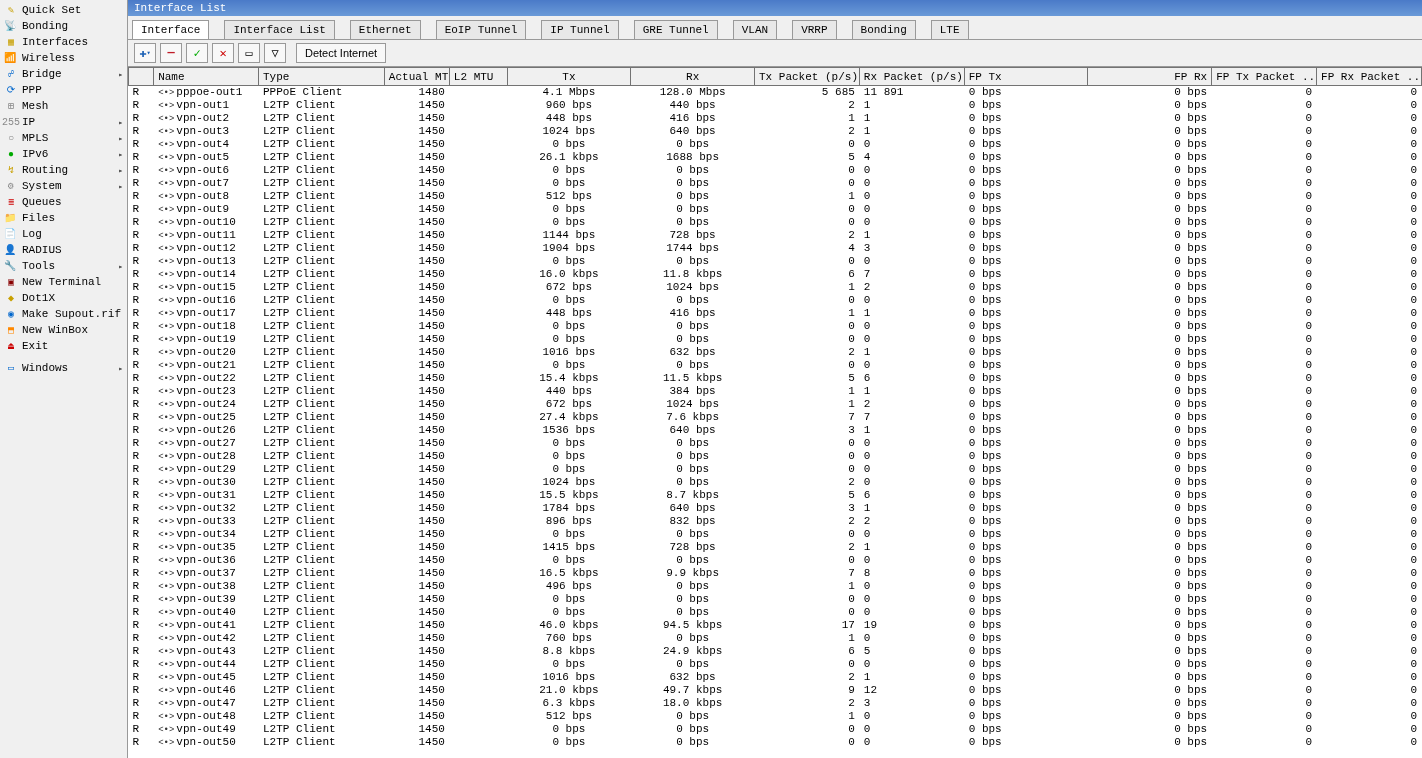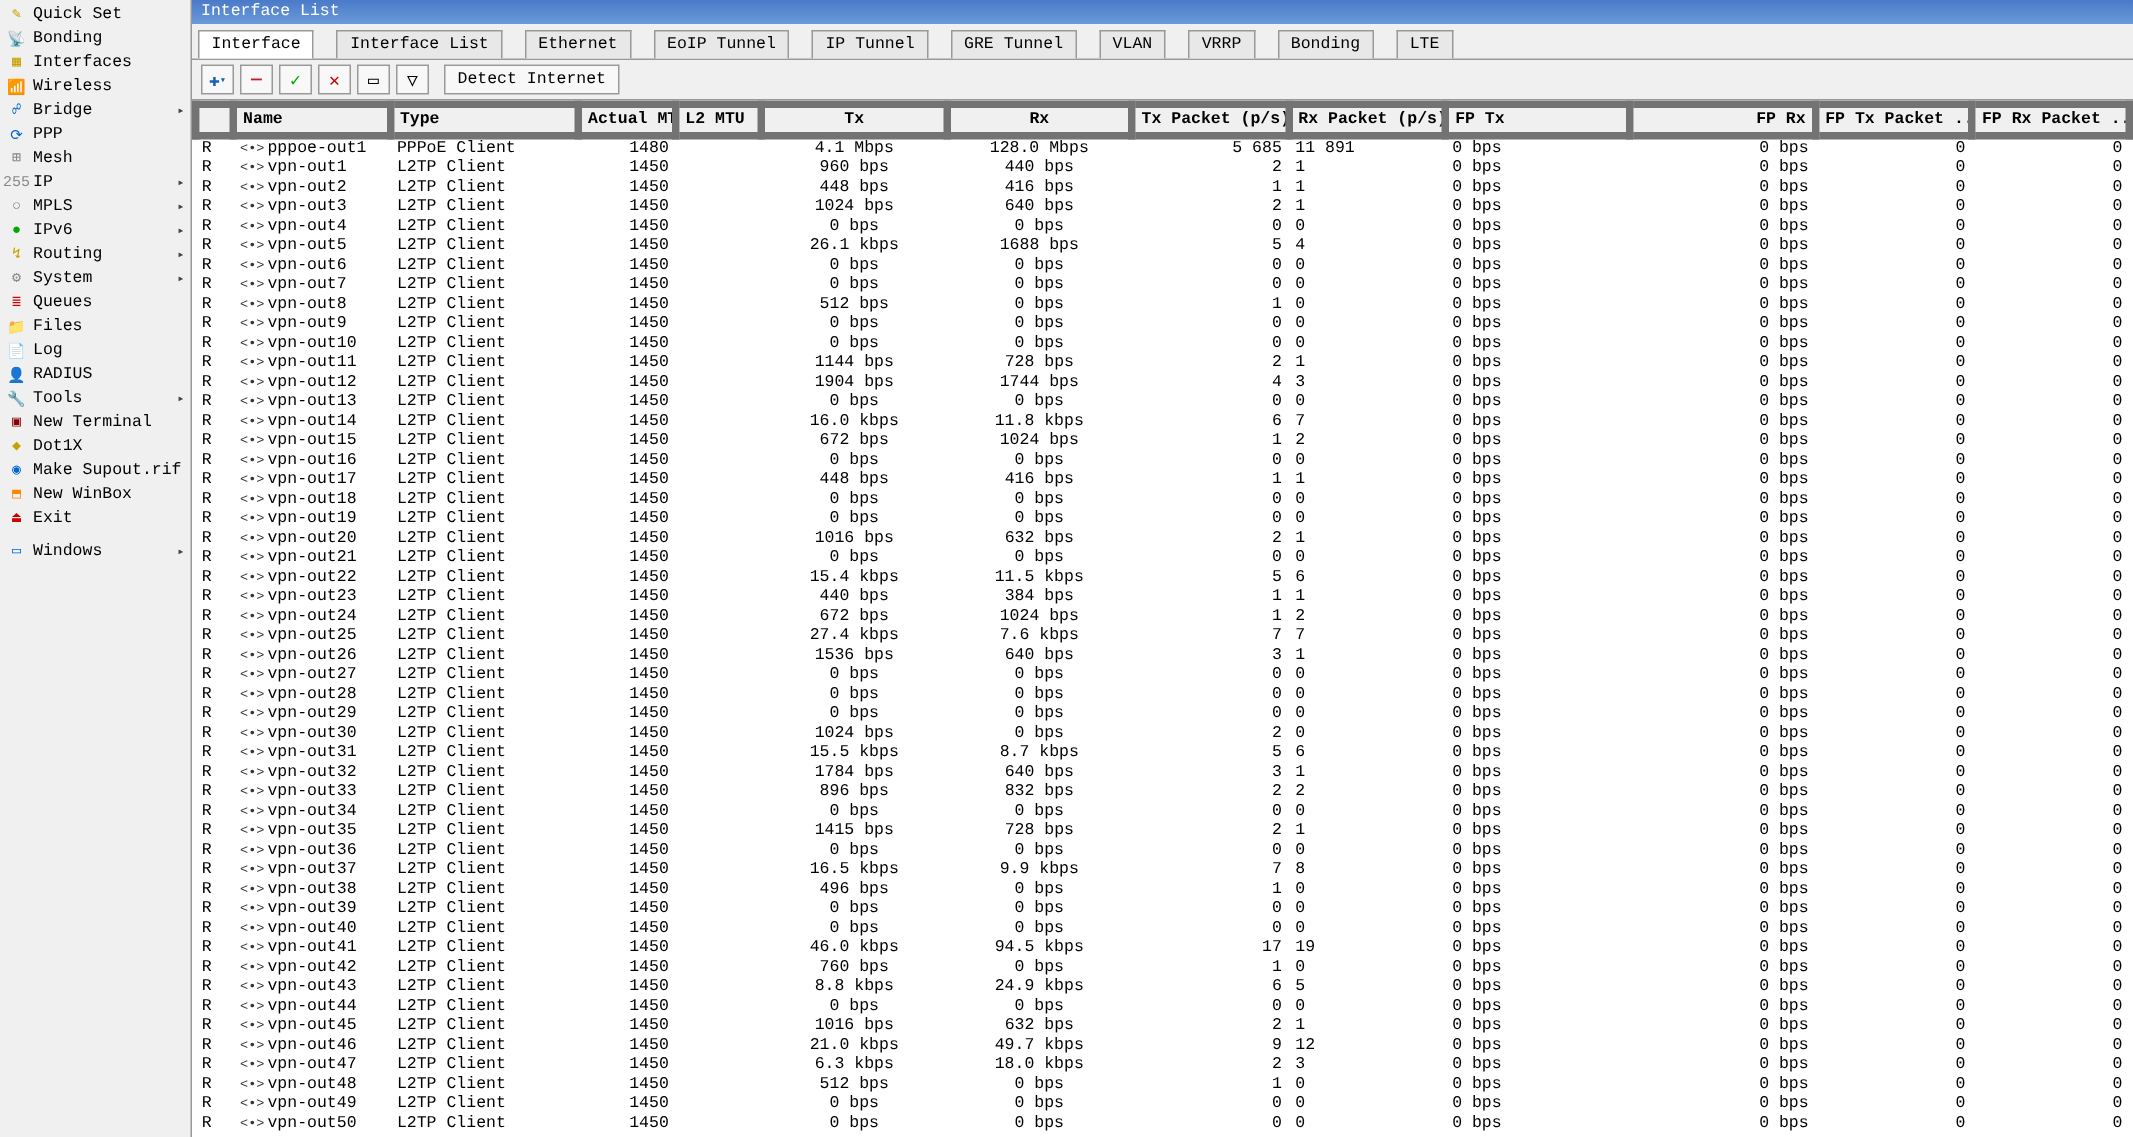--- a/index.html
+++ b/index.html
@@ -91,41 +91,41 @@
   cursor: pointer;
   font-size: 12px;
 }
 .tb-btn.add { color: #1a5fb4; font-weight: bold; }
 .tb-btn.remove { color: #c01c28; font-weight: bold; }
 .detect-btn {
   height: 20px;
   padding: 0 8px;
   border: 1px solid #999;
   background: #f8f8f8;
-  font-family: Liberation Mono, monospace;
+  font-family: Liberation Sans, sans-serif;
   font-size: 11px;
   cursor: pointer;
   margin-left: 6px;
 }
 .table-wrap {
   flex: 1;
   background: #fff;
   overflow: auto;
 }
 table {
   border-collapse: collapse;
   width: 100%;
   table-layout: fixed;
 }
 th {
   background: #f0f0f0;
-  border: 5px solid #737373;
+  border: 1px solid #737373;
   padding: 2px 4px;
   text-align: left;
-  font-weight: bold;
+  font-weight: normal;
   height: 18px;
   overflow: hidden;
   white-space: nowrap;
 }
 td {
   padding: 0 4px;
   height: 13px;
   white-space: nowrap;
   overflow: hidden;
   border-right: 1px solid transparent;

